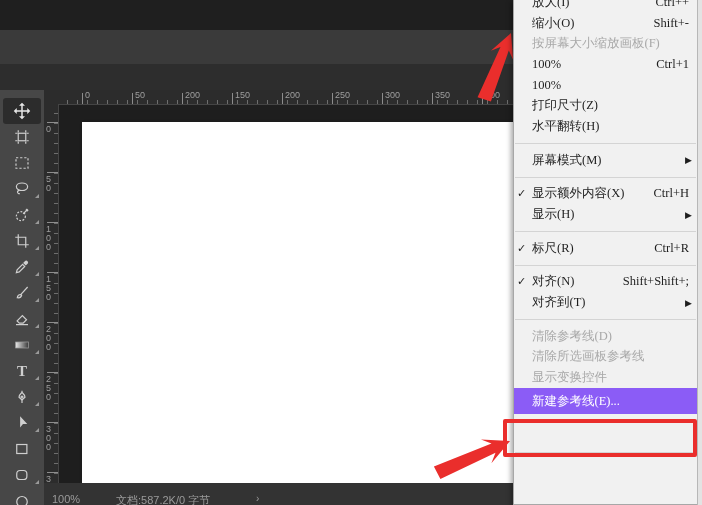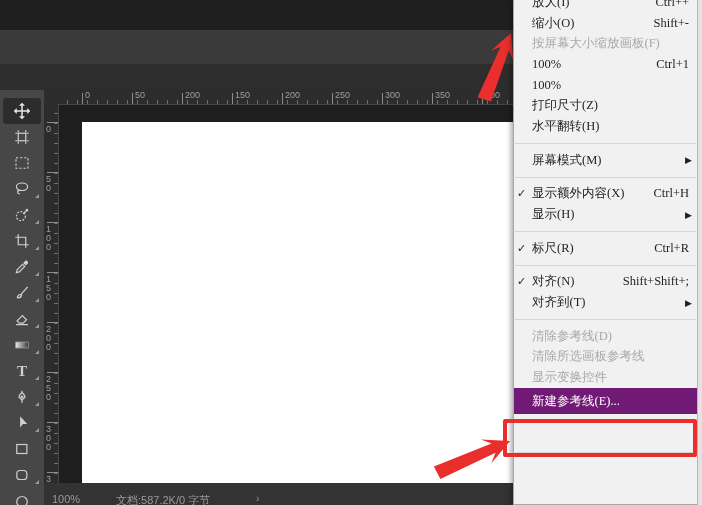--- a/index.html
+++ b/index.html
@@ -71,21 +71,21 @@
   #view-menu{left:513px;top:0;width:184px;height:505px;background:#f1f1f1;border-left:1px solid #a7a7a7;border-bottom:1px solid #a7a7a7;
              box-sizing:border-box;z-index:5;overflow:hidden;box-shadow:-2px 2px 5px rgba(0,0,0,.35);font-family:Liberation Serif, serif;}
   #right-strip{left:697px;top:0;width:5px;height:505px;background:#e3e3e3;border-left:1px solid #b7b7b7;box-sizing:border-box;z-index:5;}
   .vm-list{margin-top:-8px;}
   .mi{position:relative;height:20.7px;display:flex;align-items:center;padding:0 8px 0 18px;font-size:12.5px;color:#1e1e1e;white-space:nowrap;cursor:default;}
   .mi .check{position:absolute;left:3px;font-size:11px;color:#1e1e1e;}
   .mi .lbl{flex:0 1 auto;overflow:hidden;}
   .mi .sc{margin-left:auto;padding-left:10px;}
   .mi .sub{position:absolute;right:5px;font-size:9px;color:#1e1e1e;}
   .mi.disabled{color:#a8a8a8;}
-  .mi.highlighted{height:26px;background:#701a75;color:#ffffff;}
+  .mi.highlighted{height:26px;background:#8b5cf6;color:#ffffff;}
   .mi-sep{border-top:1px solid #d4d4d4;margin:6px 1px;}
   .mi-spacer{height:32px;}
 
   
   #redbox2{left:503px;top:419px;width:194px;height:38px;border:4px solid #ea2e2c;border-radius:2px;box-sizing:border-box;z-index:11;}
   .annot-svg{left:0;top:0;width:702px;height:505px;pointer-events:none;}
   #arrow1-svg{z-index:4;}
   #arrow2-svg{z-index:11;}
 </style>
 </head>

